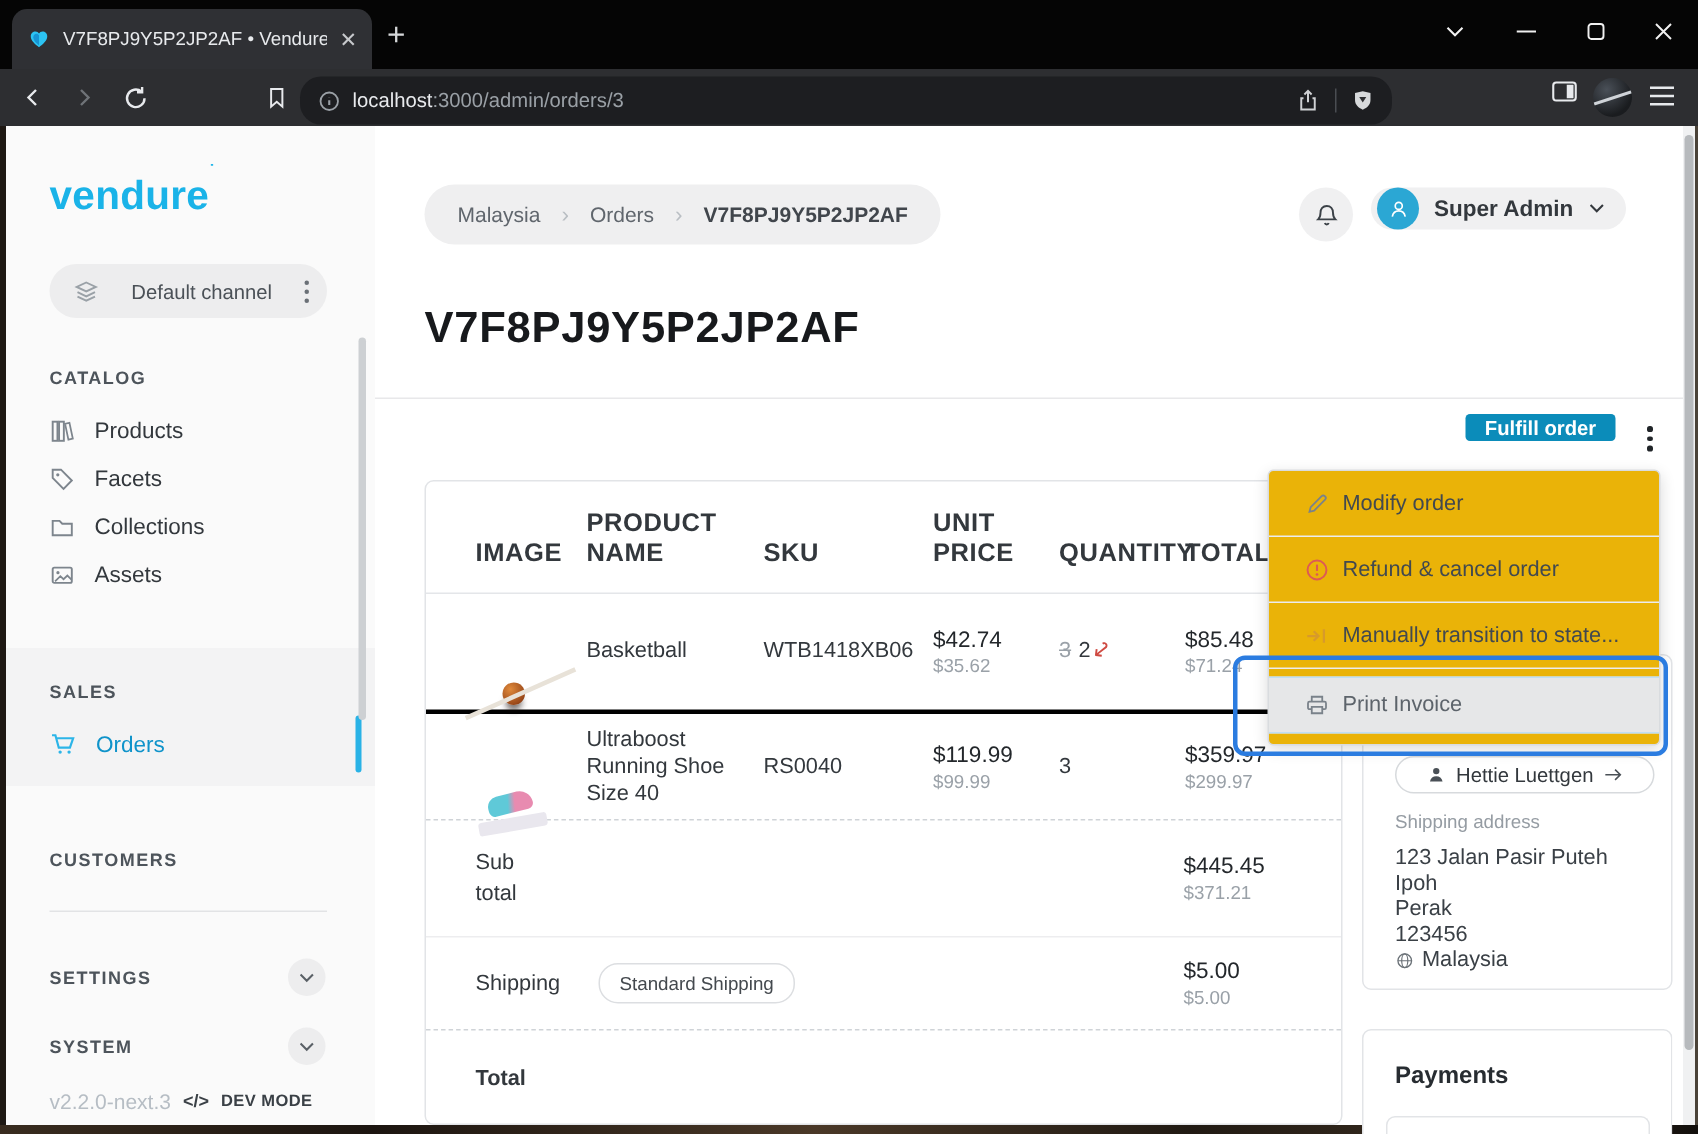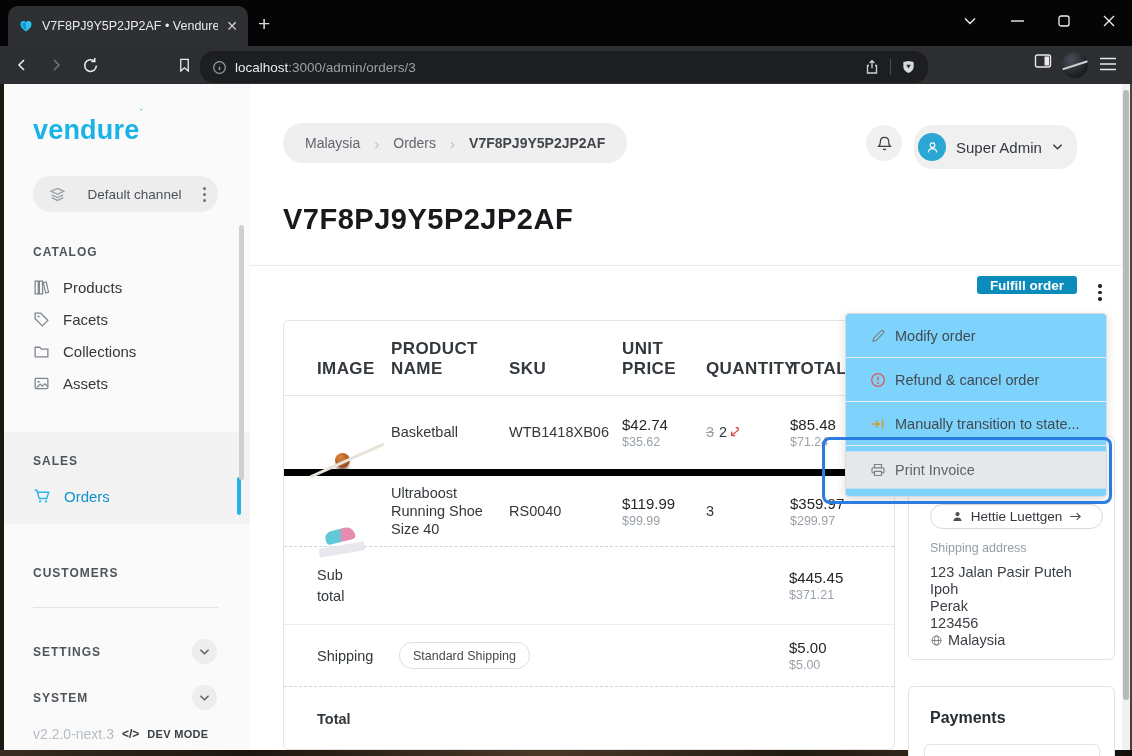--- a/index.html
+++ b/index.html
@@ -53,38 +53,38 @@
   .devmode{font-size:11px;color:#3a4046;font-weight:700;letter-spacing:.3px;}
   .side-scroll{left:239px;top:225px;width:5px;height:255px;background:#cdd0d3;border-radius:3px;}
 
   
   .crumb-pill{left:283px;top:123px;height:40px;background:#efeff0;border-radius:20px;display:flex;align-items:center;padding:0 22px;gap:14px;font-size:14px;}
   .crumb{color:#60666d;}
   .crumb.current{color:#41464c;font-weight:600;}
   .crumb-sep{color:#b9bec3;font-size:15px;}
   .crumb-sep::before{content:"›";}
   .bell-circle{left:866px;top:125px;width:36px;height:36px;border-radius:50%;background:#f0f0f1;display:flex;align-items:center;justify-content:center;color:#3c4248;}
-  .user-pill{left:914px;top:125px;height:44px;background:#f0f0f1;border-radius:18px;display:flex;align-items:center;padding:0 14px 0 4px;gap:10px;}
+  .user-pill{left:914px;top:125px;height:28px;background:#f0f0f1;border-radius:18px;display:flex;align-items:center;padding:0 14px 0 4px;gap:10px;font-weight:bold;}
   .user-avatar{width:28px;height:28px;border-radius:50%;background:#2ba7d4;display:flex;align-items:center;justify-content:center;color:#fff;}
   .user-name{font-size:15px;color:#33383d;}
   .page-title{left:283px;top:203px;font-size:29px;font-weight:700;color:#17191c;letter-spacing:.5px;}
   .content-divider{left:250px;top:265px;width:874px;height:1px;background:#e8e8ea;}
 
   
   .fulfill-btn{left:977px;top:276px;width:100px;height:18px;background:#0b8cba;color:#fff;font-size:13.5px;font-weight:600;border:none;border-radius:3px;display:flex;align-items:center;justify-content:center;}
   .kebab-btn{left:1086px;top:276px;width:28px;height:33px;display:flex;align-items:center;justify-content:center;}
   .kebab-btn .kebab i{width:3.5px;height:3.5px;background:#212529;}
 
   
   .order-card{left:283px;top:320px;width:612px;height:430px;background:#fff;border:1px solid #e2e4e7;border-radius:6px;box-sizing:border-box;overflow:hidden;}
   .trow{display:flex;padding-left:33px;box-sizing:border-box;align-items:center;}
   .thead{height:75px;align-items:flex-end;padding-bottom:16px;border-bottom:1px solid #e4e6e9;}
   .th{font-size:17px;font-weight:700;color:#33383d;letter-spacing:.4px;}
   .c-img{width:74px;}.c-name{width:118px;}.c-sku{width:113px;}.c-unit{width:84px;}.c-qty{width:84px;}.c-total{flex:1;}
-  .prow1{height:80px;border-bottom:7px solid #000000;}
+  .prow1{height:80px;border-bottom:3px solid #000000;}
   .prow2{height:70px;}
   .cell-text{font-size:14.5px;color:#33383d;line-height:1.25;}
   .money-main{font-size:15px;color:#23272b;}
   .money-net{font-size:12.5px;color:#9aa1a8;margin-top:2px;}
   .thumb{width:50px;height:50px;border-radius:6px;position:relative;overflow:hidden;}
   .thumb-basketball{background:linear-gradient(180deg,#cfc9bd 0 16%,#7e8489 16% 56%,#b0765a 56% 100%);}
   .thumb-basketball::before{content:"";position:absolute;left:18px;top:20px;width:15px;height:15px;border-radius:50%;background:radial-gradient(circle at 35% 30%,#e08a3c,#9c4a1a 70%,#5e2a10);box-shadow:0 6px 4px -2px rgba(20,10,5,.55);}
   .thumb-basketball::after{content:"";position:absolute;left:-10px;top:26px;width:80px;height:3px;background:#e8e2d8;transform:rotate(-24deg);}
   .thumb-shoe{background:linear-gradient(135deg,#2a1e6e,#3b2a8f 45%,#171040);}
   .thumb-shoe::before{content:"";position:absolute;left:8px;top:18px;width:30px;height:13px;border-radius:7px 9px 4px 4px;background:linear-gradient(100deg,#5fc9d8 45%,#e88bb0 60%);transform:rotate(-14deg);}
@@ -113,21 +113,21 @@
   .cust-pill .ic{color:#4a5056;}
   .ship-label{left:930px;top:541px;font-size:12.5px;color:#959ca3;}
   .addr{left:930px;top:564px;font-size:14.5px;color:#3a4046;line-height:17px;}
   .addr-country{display:flex;align-items:center;gap:5px;}
   .addr-country .ic{color:#6b7278;}
   .pay-card{left:908px;top:686px;width:207px;height:70px;background:#fff;border:1px solid #e2e4e7;border-radius:6px 6px 0 0;border-bottom:none;box-sizing:border-box;}
   .pay-title{left:930px;top:709px;font-size:16px;font-weight:700;color:#272c31;}
   .pay-inner{left:924px;top:744px;width:176px;height:12px;border:1px solid #e2e4e7;border-radius:6px 6px 0 0;border-bottom:none;box-sizing:border-box;}
 
   
-  .dropdown{left:845px;top:313px;width:262px;height:184px;background:#7dd3fc;border:1px solid #d9dcdf;border-radius:4px;box-shadow:0 3px 10px rgba(0,0,0,.14);box-sizing:border-box;z-index:5;}
+  .dropdown{left:845px;top:313px;width:262px;height:184px;background:#eab308;border:1px solid #d9dcdf;border-radius:4px;box-shadow:0 3px 10px rgba(0,0,0,.14);box-sizing:border-box;z-index:5;}
   .menu-item{height:43px;display:flex;align-items:center;gap:9px;padding-left:24px;font-size:14.5px;color:#42494f;box-sizing:border-box;}
   .menu-sep{height:1px;background:#ececee;margin:0;}
   .menu-item .mi{display:flex;align-items:center;}
   .menu-print{height:38px;background:#e6e7e8;border-top:1px solid #bfdff2;border-bottom:1px solid #bfdff2;color:#5d646b;margin-top:5px;}
   .hl-box{left:822px;top:437px;width:290px;height:67px;border:3px solid #2b7ce0;border-radius:8px;box-sizing:border-box;z-index:6;pointer-events:none;}
 
   
   .main-scroll-track{left:1122px;top:84px;width:8px;height:666px;background:#f0f1f2;}
   .main-scroll-thumb{left:1123px;top:90px;width:6px;height:610px;background:#b7babd;border-radius:3px;}
 </style>

